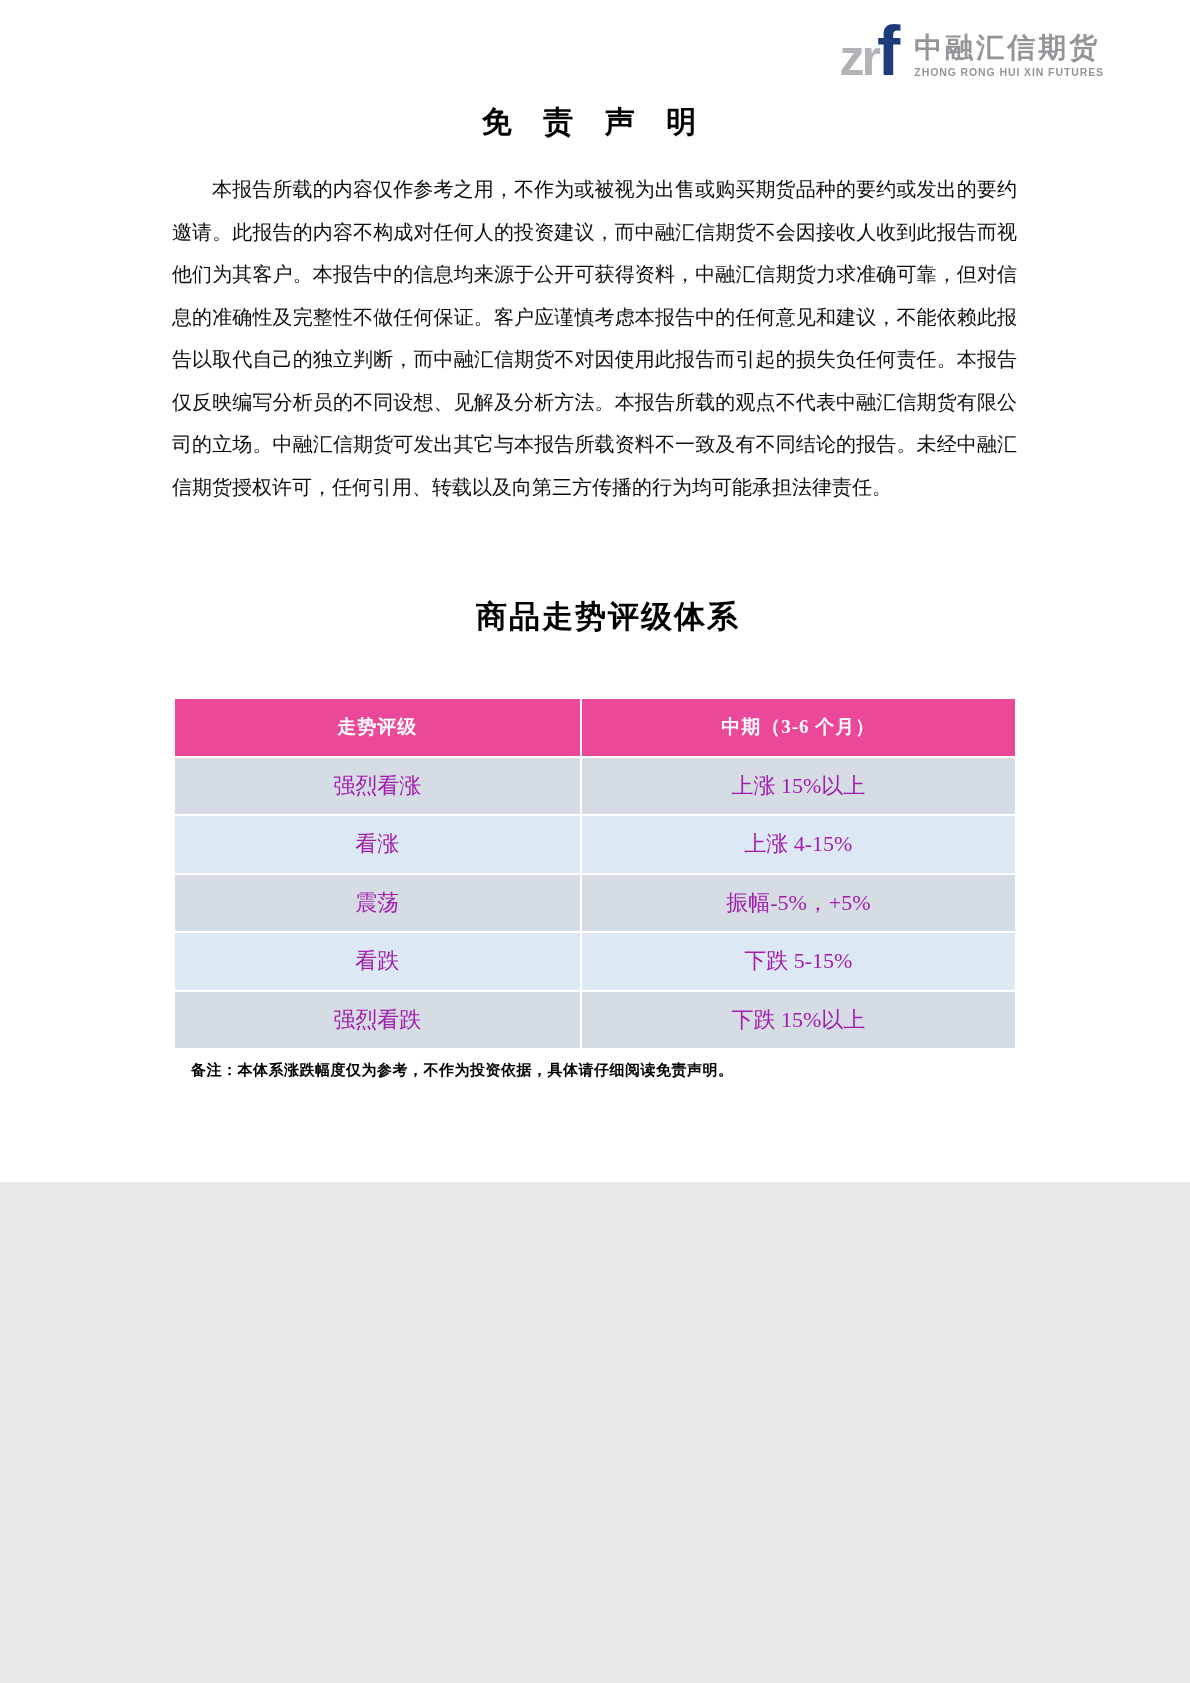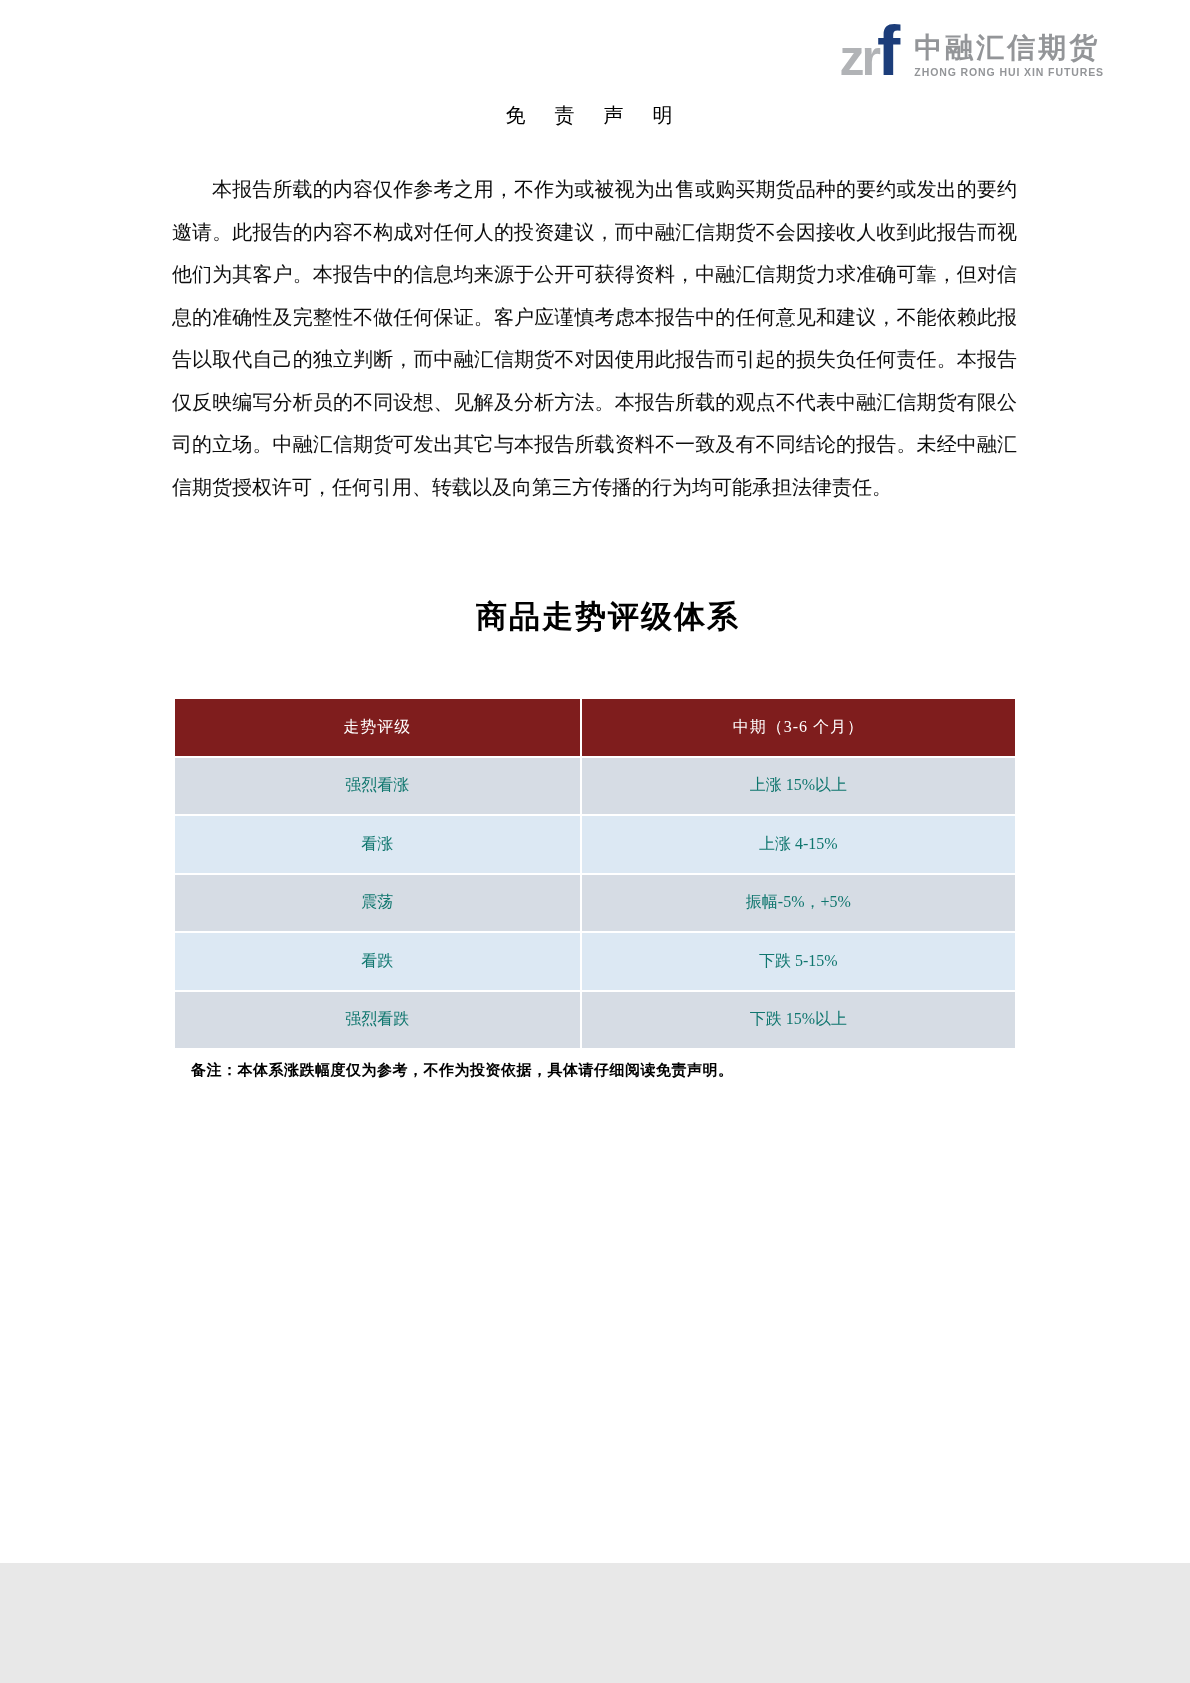--- a/index.html
+++ b/index.html
@@ -1,38 +1,38 @@
 <!DOCTYPE html>
 <html><head>
 <meta charset="utf-8">
 <style>
   html,body { margin:0; padding:0; background:#e8e8e8; }
   .page {
     position:relative;
-    width:1190px; height:1563px;
+    width:1190px; height:1182px;
     margin:0 auto;
     background:#ffffff;
     font-family:"Liberation Serif","DejaVu Serif",serif;
     color:#111;
     overflow:hidden;
   }
 
   
   .logo { position:absolute; top:30px; right:86px; display:flex; align-items:flex-end; }
   .logo-mark { display:flex; align-items:baseline; font-family:"Liberation Sans","DejaVu Sans",sans-serif; }
   .logo-zr { font-size:50px; font-weight:bold; color:#b1b3b6; letter-spacing:-3px; line-height:0.78; }
   .logo-f  { font-size:70px; font-weight:bold; color:#1c3d7a; line-height:0.62; margin-left:-1px; }
   .logo-names { margin-left:14px; display:flex; flex-direction:column; font-family:"Liberation Sans","DejaVu Sans",sans-serif; }
   .logo-cn { font-size:28px; font-weight:bold; color:#939598; letter-spacing:3px; line-height:1.05; }
   .logo-en { font-size:10.5px; font-weight:bold; color:#939598; letter-spacing:0.9px; margin-top:4px; }
 
   
   .doc-title {
     position:absolute; top:102px; left:0; width:100%;
-    text-align:center; font-size:20px; font-weight:normal;
+    text-align:center; font-size:30px; font-weight:bold;
     letter-spacing:12px; color:#000; margin:0;
   }
   .section-title {
     position:absolute; top:583px; left:0; width:100%;
     text-align:center; font-size:31px; font-weight:bold;
     letter-spacing:2px; color:#000; margin:13px;
   }
 
   
   .disclaimer {
@@ -44,24 +44,24 @@
   
   .rating-table {
     position:absolute; top:697px; left:173px; width:844px;
     border-collapse:collapse; table-layout:fixed;
   }
   .rating-table th, .rating-table td {
     border:2px solid #ffffff; height:54.5px;
     text-align:center; vertical-align:middle;
   }
   .rating-table th {
-    background:#7f1d1d; color:#ffffff;
-    font-size:16px; font-weight:normal; letter-spacing:1px;
+    background:#ec4899; color:#ffffff;
+    font-size:19px; font-weight:bold; letter-spacing:1px;
   }
-  .rating-table td { font-size:16px; color:#0f766e; }
+  .rating-table td { font-size:22px; color:#a21caf; }
   .rating-table col.c1 { width:48.3%; }
   .rating-table col.c2 { width:51.7%; }
   .rating-table tbody tr:nth-child(odd)  td { background:#d6dce4; }
   .rating-table tbody tr:nth-child(even) td { background:#dce8f3; }
 
   
   .table-note {
     position:absolute; top:1053px; left:183px; margin:8px;
     font-size:15px; font-weight:bold; color:#000; letter-spacing:0.5px;
   }

